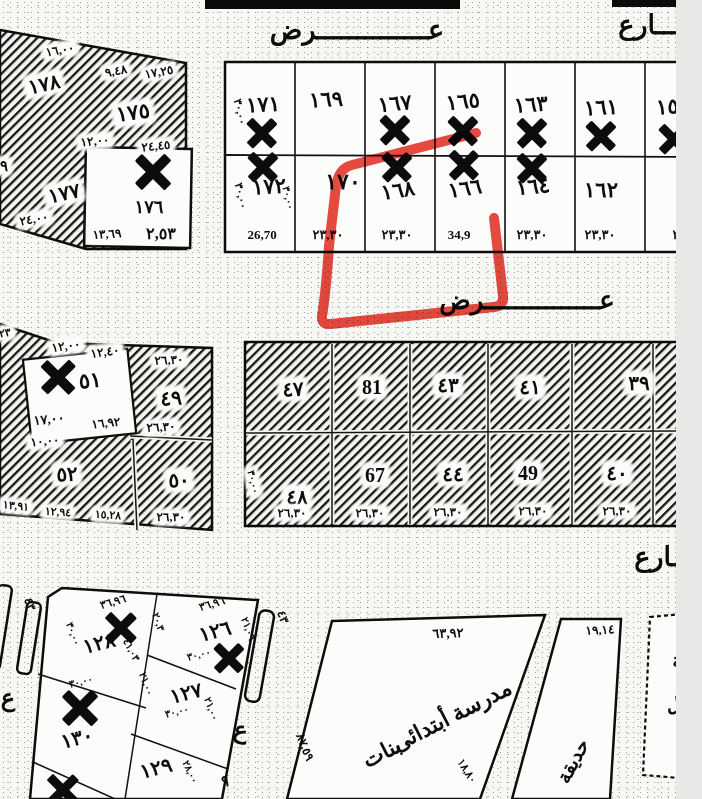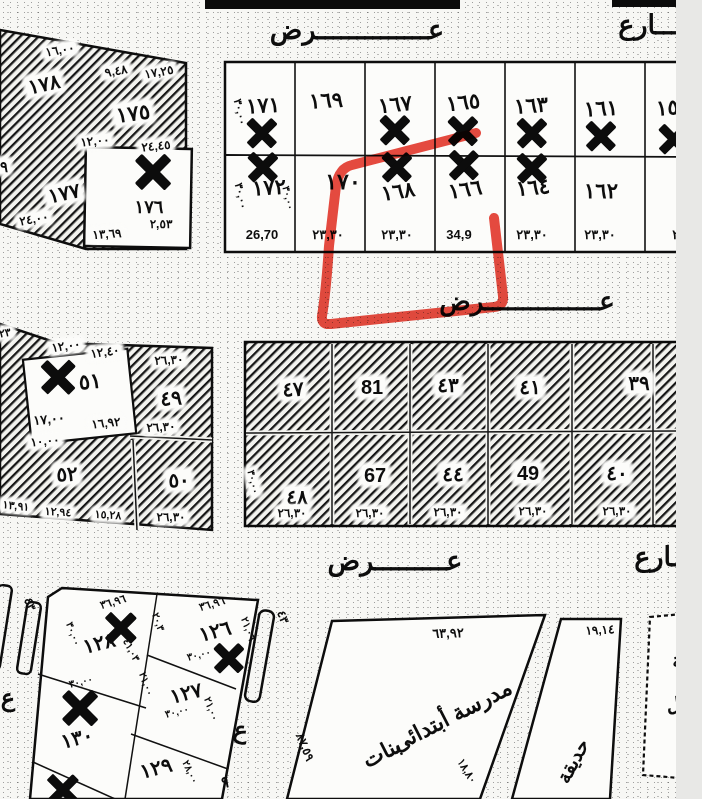--- a/index.html
+++ b/index.html
@@ -4,21 +4,21 @@
 <style>
   html,body{margin:0;padding:0;background:#e8e8e6;}
   #canvas{
     position:relative;width:676px;height:799px;overflow:hidden;
     background-color:#f7f7f4;
     background-image:
       radial-gradient(rgba(35,35,35,.42) .6px, transparent .75px),
       radial-gradient(rgba(35,35,35,.28) .5px, transparent .65px);
     background-size:7px 5px, 10px 7px;
     background-position:0 0, 3px 2px;
-    font-family:Liberation Sans, sans-serif;
+    font-family:Liberation Serif, serif;
   }
   #geo{position:absolute;left:0;top:0;z-index:1;}
   .label{
     position:absolute;z-index:3;color:#0d0d0d;font-weight:700;
     white-space:nowrap;line-height:1;transform-origin:center center;
   }
   .label.bub{
     background:#fcfcfa;padding:0 2px;border-radius:3px;
     box-shadow:0 0 3px 3px rgba(252,252,250,.95);
   }
@@ -110,21 +110,20 @@
     <polygon points="650,617 704,612 704,780 643,775" fill="#fcfcfa" stroke="#0d0d0d" stroke-width="2.2" stroke-dasharray="4 3"></polygon>
   </svg>
 
   <svg id="redlayer" width="702" height="799">
     <path d="M476,133 L352,165 Q339,168 336,186 L329,246 Q326,292 322,316 Q321,325 331,324 L494,307 Q504,306 503,296 L494,218" fill="none" stroke="#e4372b" stroke-width="10" stroke-linecap="round" stroke-linejoin="round" opacity="0.9"></path>
   </svg>
 
 <span class="label" style="left: 357px; top: 30px; font-size: 27px; transform: translate(-50%, -50%) rotate(0deg);">عــــــــــــــرض</span>
     <span class="label" style="left: 672px; top: 25px; font-size: 27px; transform: translate(-50%, -50%) rotate(0deg);">شــــــارع</span>
     <span class="label" style="left: 527px; top: 301px; font-size: 26px; transform: translate(-50%, -50%) rotate(0deg);">عـــــــــــــــرض</span>
-    <span class="label" style="left: 395px; top: 561px; font-size: 27px; transform: translate(-50%, -50%) rotate(0deg);">عـــــــــرض</span>
     <span class="label" style="left: 688px; top: 557px; font-size: 27px; transform: translate(-50%, -50%) rotate(0deg);">شــــــارع</span>
     <span class="label" style="left: 263px; top: 105px; font-size: 21px; transform: translate(-50%, -50%) rotate(-3deg);">١٧١</span>
     <span class="label" style="left: 326px; top: 100px; font-size: 21px; transform: translate(-50%, -50%) rotate(-3deg);">١٦٩</span>
     <span class="label" style="left: 395px; top: 104px; font-size: 21px; transform: translate(-50%, -50%) rotate(-6deg);">١٦٧</span>
     <span class="label" style="left: 463px; top: 102px; font-size: 21px; transform: translate(-50%, -50%) rotate(-6deg);">١٦٥</span>
     <span class="label" style="left: 531px; top: 105px; font-size: 21px; transform: translate(-50%, -50%) rotate(-4deg);">١٦٣</span>
     <span class="label" style="left: 601px; top: 108px; font-size: 21px; transform: translate(-50%, -50%) rotate(-3deg);">١٦١</span>
     <span class="label" style="left: 673px; top: 107px; font-size: 21px; transform: translate(-50%, -50%) rotate(-3deg);">١٥٩</span>
     <span class="label" style="left: 269px; top: 187px; font-size: 21px; transform: translate(-50%, -50%) rotate(-3deg);">١٧٢</span>
     <span class="label" style="left: 343px; top: 182px; font-size: 22px; transform: translate(-50%, -50%) rotate(0deg);">١٧٠</span>
@@ -147,21 +146,21 @@
     <span class="label bub" style="left: 133px; top: 113px; font-size: 21px; transform: translate(-50%, -50%) rotate(-8deg);">١٧٥</span>
     <span class="label bub" style="left: 64px; top: 193px; font-size: 20px; transform: translate(-50%, -50%) rotate(-12deg);">١٧٧</span>
     <span class="label" style="left: 149px; top: 207px; font-size: 18px; transform: translate(-50%, -50%) rotate(0deg);">١٧٦</span>
     <span class="label bub" style="left: 60px; top: 50px; font-size: 12px; transform: translate(-50%, -50%) rotate(-10deg);">١٦,٠٠</span>
     <span class="label bub" style="left: 116px; top: 71px; font-size: 12px; transform: translate(-50%, -50%) rotate(-10deg);">٩,٤٨</span>
     <span class="label bub" style="left: 159px; top: 72px; font-size: 12px; transform: translate(-50%, -50%) rotate(-10deg);">١٧,٢٥</span>
     <span class="label bub" style="left: 95px; top: 141px; font-size: 12px; transform: translate(-50%, -50%) rotate(-6deg);">١٢,٠٠</span>
     <span class="label bub" style="left: 156px; top: 146px; font-size: 12px; transform: translate(-50%, -50%) rotate(-6deg);">٢٤,٤٥</span>
     <span class="label bub" style="left: 34px; top: 219px; font-size: 12px; transform: translate(-50%, -50%) rotate(-10deg);">٢٤,٠٠</span>
     <span class="label bub" style="left: 107px; top: 234px; font-size: 12px; transform: translate(-50%, -50%) rotate(-4deg);">١٣,٦٩</span>
-    <span class="label" style="left: 161px; top: 224px; font-size: 12px; transform: translate(-50%, -50%) rotate(0deg);">٢,٥٣</span>
+    <span class="label" style="left: 161px; top: 234px; font-size: 16px; transform: translate(-50%, -50%) rotate(0deg);">٢,٥٣</span>
     <span class="label bub" style="left: 4px; top: 166px; font-size: 15px; transform: translate(-50%, -50%) rotate(0deg);">٩</span>
     <span class="label" style="left: 90px; top: 381px; font-size: 21px; transform: translate(-50%, -50%) rotate(-6deg);">٥١</span>
     <span class="label bub" style="left: 171px; top: 398px; font-size: 20px; transform: translate(-50%, -50%) rotate(-4deg);">٤٩</span>
     <span class="label bub" style="left: 67px; top: 474px; font-size: 20px; transform: translate(-50%, -50%) rotate(-3deg);">٥٢</span>
     <span class="label bub" style="left: 179px; top: 480px; font-size: 20px; transform: translate(-50%, -50%) rotate(-3deg);">٥٠</span>
     <span class="label bub" style="left: 5px; top: 333px; font-size: 11px; transform: translate(-50%, -50%) rotate(-10deg);">٢٣</span>
     <span class="label bub" style="left: 66px; top: 346px; font-size: 12px; transform: translate(-50%, -50%) rotate(-8deg);">١٢,٠٠</span>
     <span class="label bub" style="left: 105px; top: 352px; font-size: 12px; transform: translate(-50%, -50%) rotate(-8deg);">١٢,٤٠</span>
     <span class="label bub" style="left: 169px; top: 360px; font-size: 12px; transform: translate(-50%, -50%) rotate(-3deg);">٢٦,٣٠</span>
     <span class="label" style="left: 49px; top: 419px; font-size: 13px; transform: translate(-50%, -50%) rotate(-6deg);">١٧,٠٠</span>

